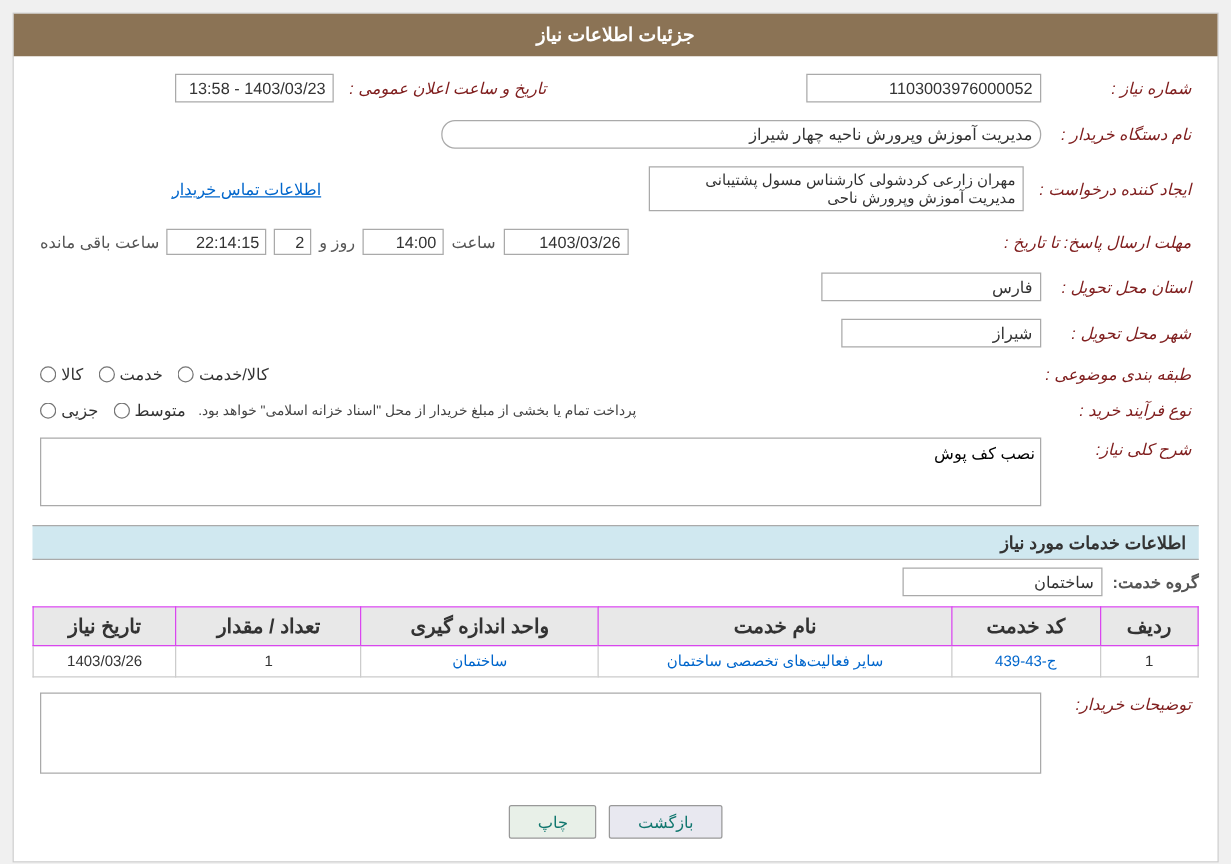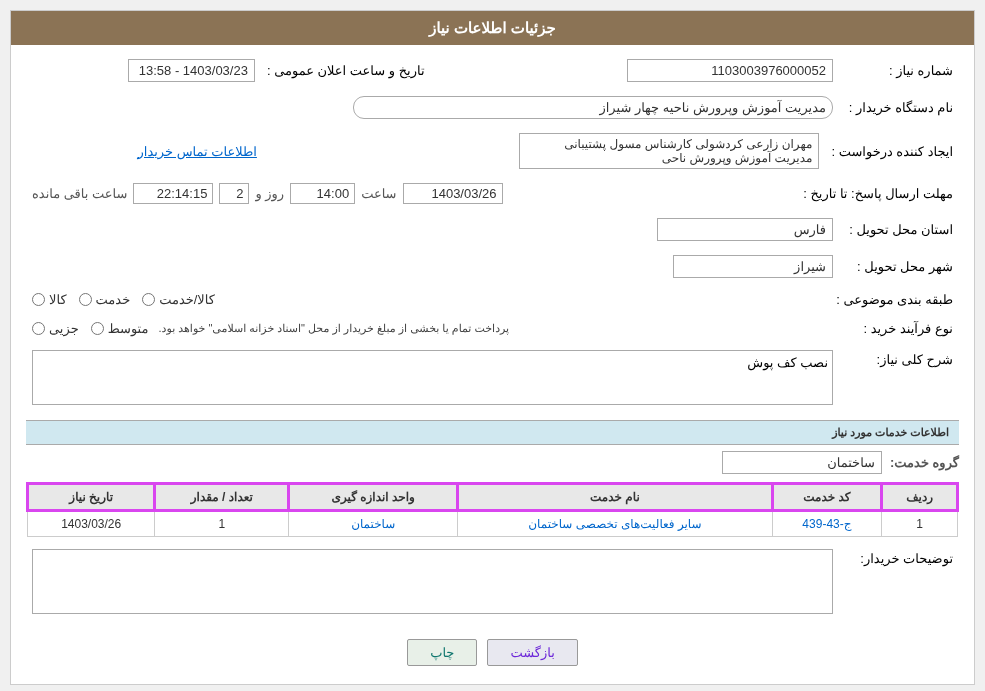--- a/index.html
+++ b/index.html
@@ -36,44 +36,45 @@
       width: 100%;
       border-collapse: collapse;
       margin-bottom: 6px;
     }
     .info-table td {
       padding: 4px 6px;
       vertical-align: middle;
     }
     .label-cell {
       text-align: right;
-      color: #000000;
+      color: #7f1d1d;
       white-space: nowrap;
       font-weight: normal;
       width: 120px;
+      font-style: italic;
     }
     .value-cell {
       text-align: right;
     }
     .input-box {
       border: 1px solid #aaa;
       background: #fff;
       padding: 3px 6px;
       display: inline-block;
       min-height: 22px;
       text-align: right;
     }
     .input-box-wide {
-      width: 206px;
+      width: 188px;
     }
     .section-header {
       background: #d0e8f0;
       padding: 5px 10px;
       font-weight: bold;
-      font-size: 11px;
+      font-size: 14px;
       border-top: 1px solid #aaa;
       border-bottom: 1px solid #aaa;
       text-align: right;
       margin: 8px 0 6px 0;
     }
     .link-blue {
       color: #0066cc;
       text-decoration: underline;
       cursor: pointer;
     }
@@ -102,25 +103,25 @@
       font-family: Tahoma, Arial, sans-serif;
       font-size: 13px;
     }
     .services-table {
       width: 100%;
       border-collapse: collapse;
       margin: 8px 0;
     }
     .services-table th {
       background: #e8e8e8;
-      border: 3px solid #d946ef;
+      border: 1px solid #d946ef;
       padding: 5px 8px;
       text-align: center;
       font-weight: bold;
-      font-size: 12px;
+      font-size: 16px;
     }
     .services-table td {
       border: 1px solid #ccc;
       padding: 5px 8px;
       text-align: center;
       font-size: 12px;
     }
     .services-table td.blue-text {
       color: #0066cc;
     }
@@ -137,21 +138,21 @@
       font-family: Tahoma, Arial, sans-serif;
       font-size: 13px;
       border-radius: 2px;
     }
     .btn-print {
       background: #e8f0e8;
       color: #0f766e;
     }
     .btn-back {
       background: #e8e8f0;
-      color: #6d28d9;
+      color: #0f766e;
     }
     .watermark-area {
       position: relative;
       overflow: hidden;
     }
     .inline-label {
       color: #555;
       white-space: nowrap;
     }
     .date-time-row {

